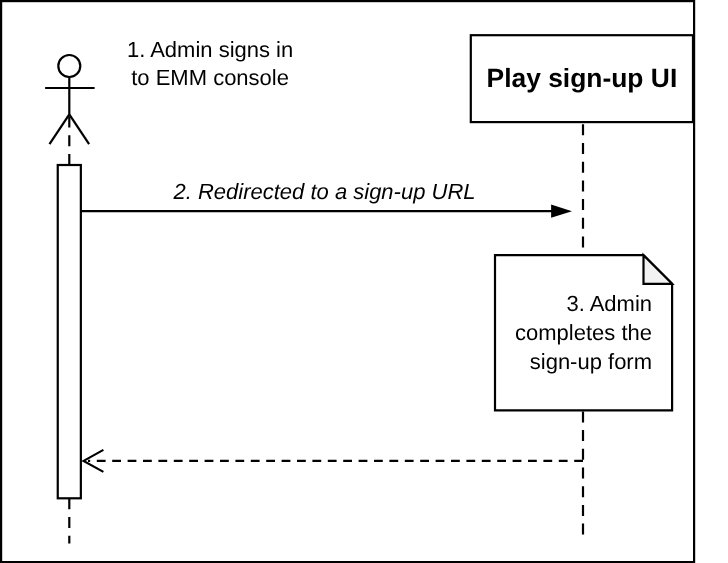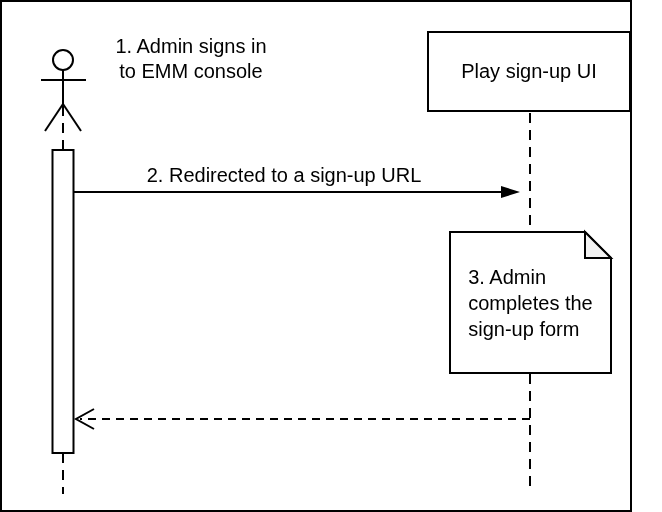--- a/index.html
+++ b/index.html
@@ -33,48 +33,49 @@
   .head-solid { fill: var(--stroke, #000); stroke: none; }
 
   .label {
     position: absolute;
     color: var(--stroke, #000);
     font-size: 20px;
     text-align: center;
     white-space: pre-line;
   }
   .step1 { left: 93px;  top: 32px;  width: 192px; line-height: 25px; }
-  .step2 { left: 129px; top: 162px; width: 306px; white-space: nowrap; }
+  .step2 { left: 140px; top: 162px; width: 306px; white-space: nowrap; font-style: italic; }
   .step4 { left: 88px;  top: 386px; width: 404px; white-space: nowrap; }
 
   .participant-box {
     position: absolute;
     left: 425px;
     top: 29px;
     width: 204px;
     height: 81px;
     box-sizing: border-box;
     border: 2px solid var(--stroke, #000);
     background: var(--shape-fill, #fff);
     display: flex;
     align-items: center;
     justify-content: center;
-    font-size: 20px;
+    font-size: 24px;
     color: var(--stroke, #000);
+    font-weight: bold;
   }
   .note-text {
     position: absolute;
     left: 449px;
     top: 231px;
     width: 159px;
     height: 139px;
     display: flex;
     align-items: center;
     justify-content: center;
-    text-align: left;
+    text-align: right;
     font-size: 20px;
     line-height: 26px;
     color: var(--stroke, #000);
     white-space: pre-line;
   }
 </style>
 </head>
 <body>
 
 <div class="canvas">

